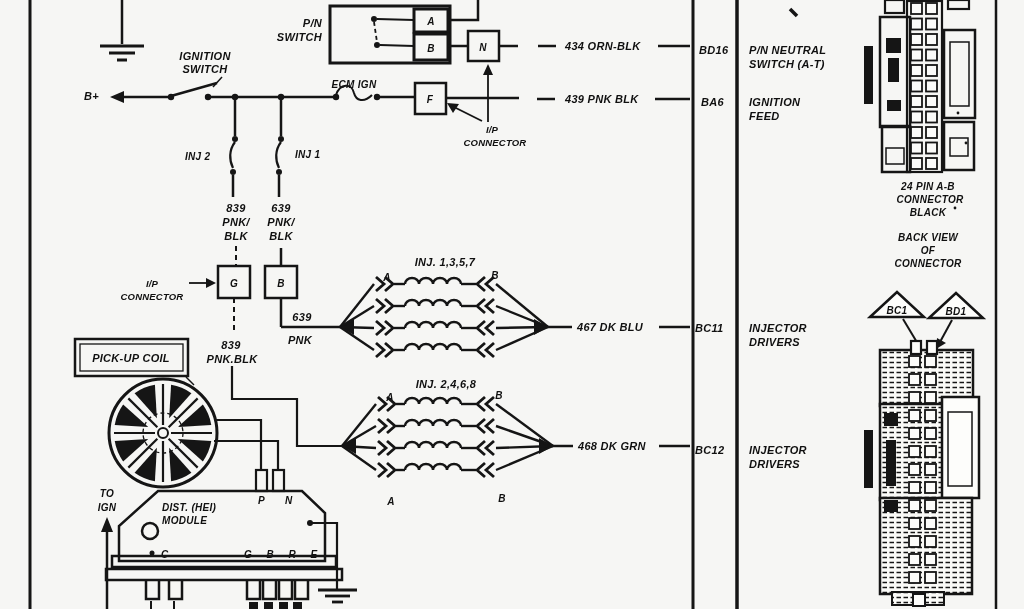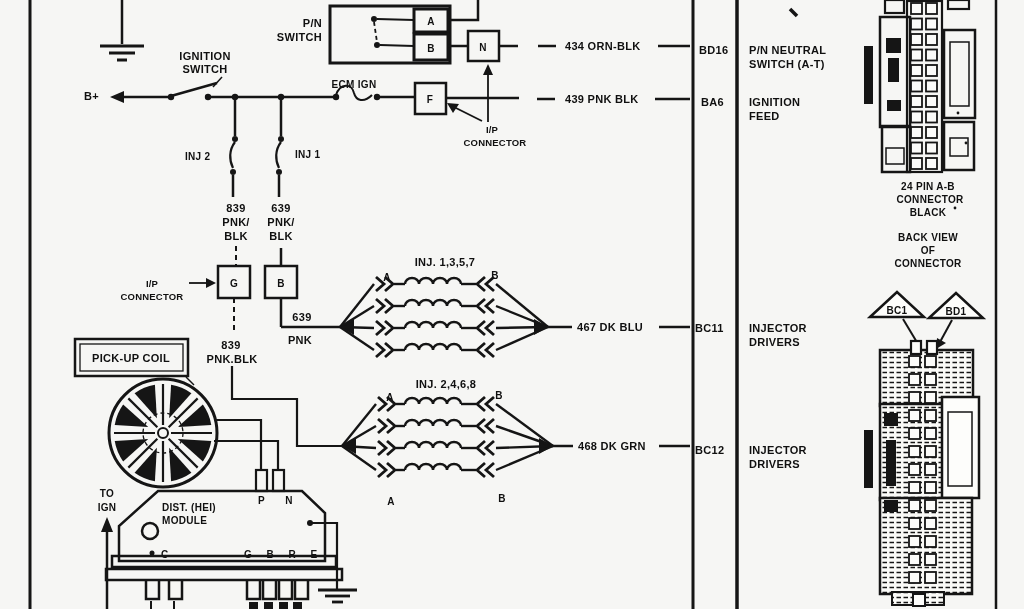--- a/index.html
+++ b/index.html
@@ -1,16 +1,16 @@
 <!DOCTYPE html>
 <html><head>
 <meta charset="utf-8">
 <style>
   html,body{margin:0;padding:0;background:#ffffff;}
-  .page{position:relative;width:1024px;height:609px;background:#f6f6f4;overflow:hidden;}
+  .page{position:relative;width:1024px;height:609px;background:#f6f6f4;overflow:hidden;font-style:italic;}
   svg{display:block;filter:blur(.22px) contrast(1.06);}
   .ln{stroke:#1b1b1b;fill:none;}
   .ink{fill:#1b1b1b;stroke:none;}
   .paper{fill:#f6f6f4;stroke:#1b1b1b;}
   .cell{fill:#f4f4f2;stroke:#1b1b1b;}
   text{stroke:none;fill:#161616;font-family:"Liberation Sans",sans-serif;font-weight:bold;}
   .s11{font-size:11px;letter-spacing:.3px;}
   .s10{font-size:10px;letter-spacing:.3px;}
   .s9{font-size:9.5px;letter-spacing:.2px;}
   .mid{text-anchor:middle;}

